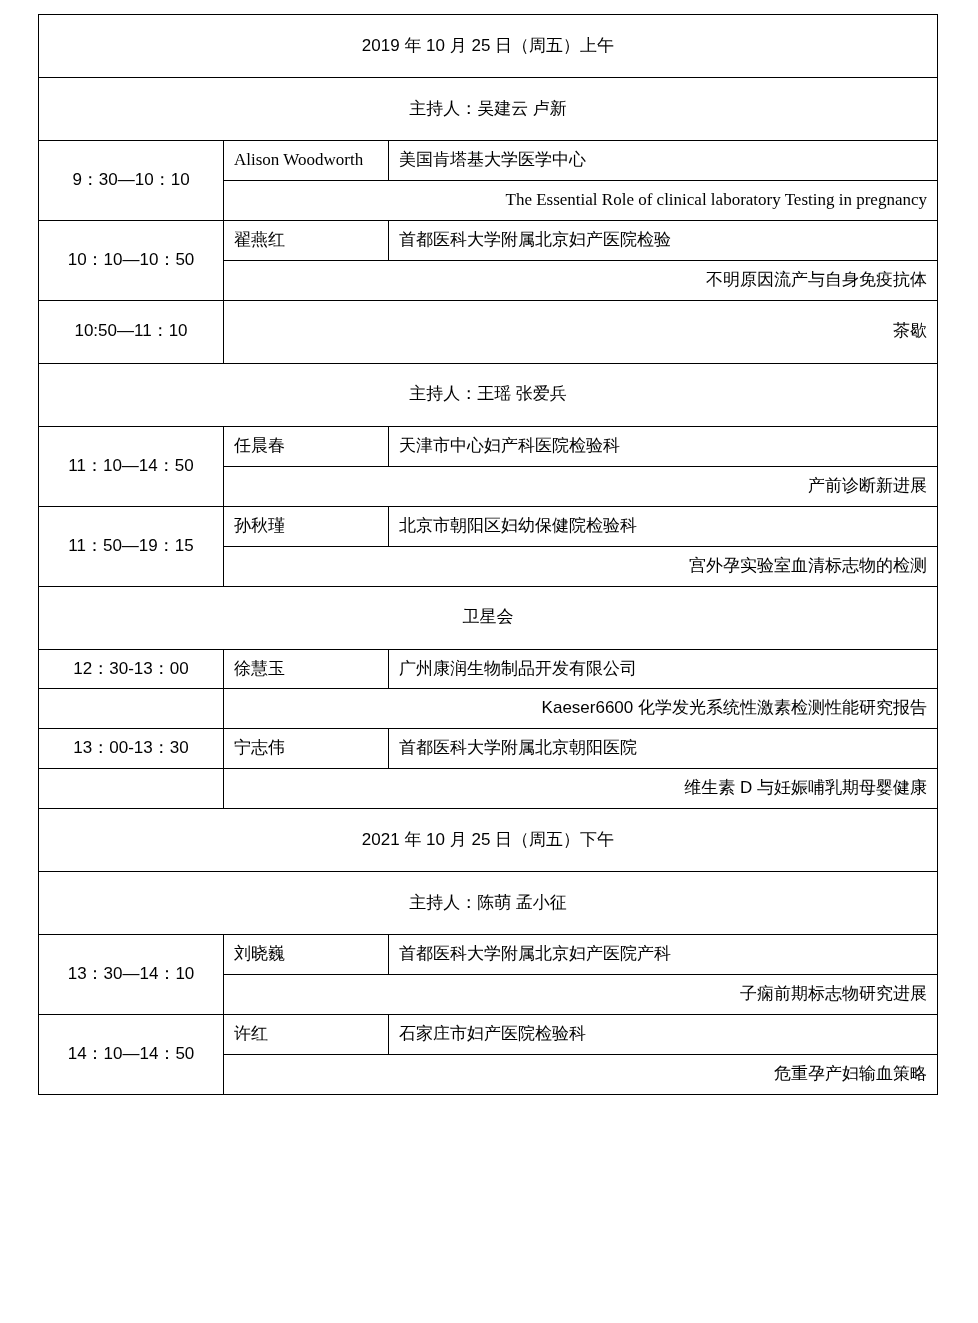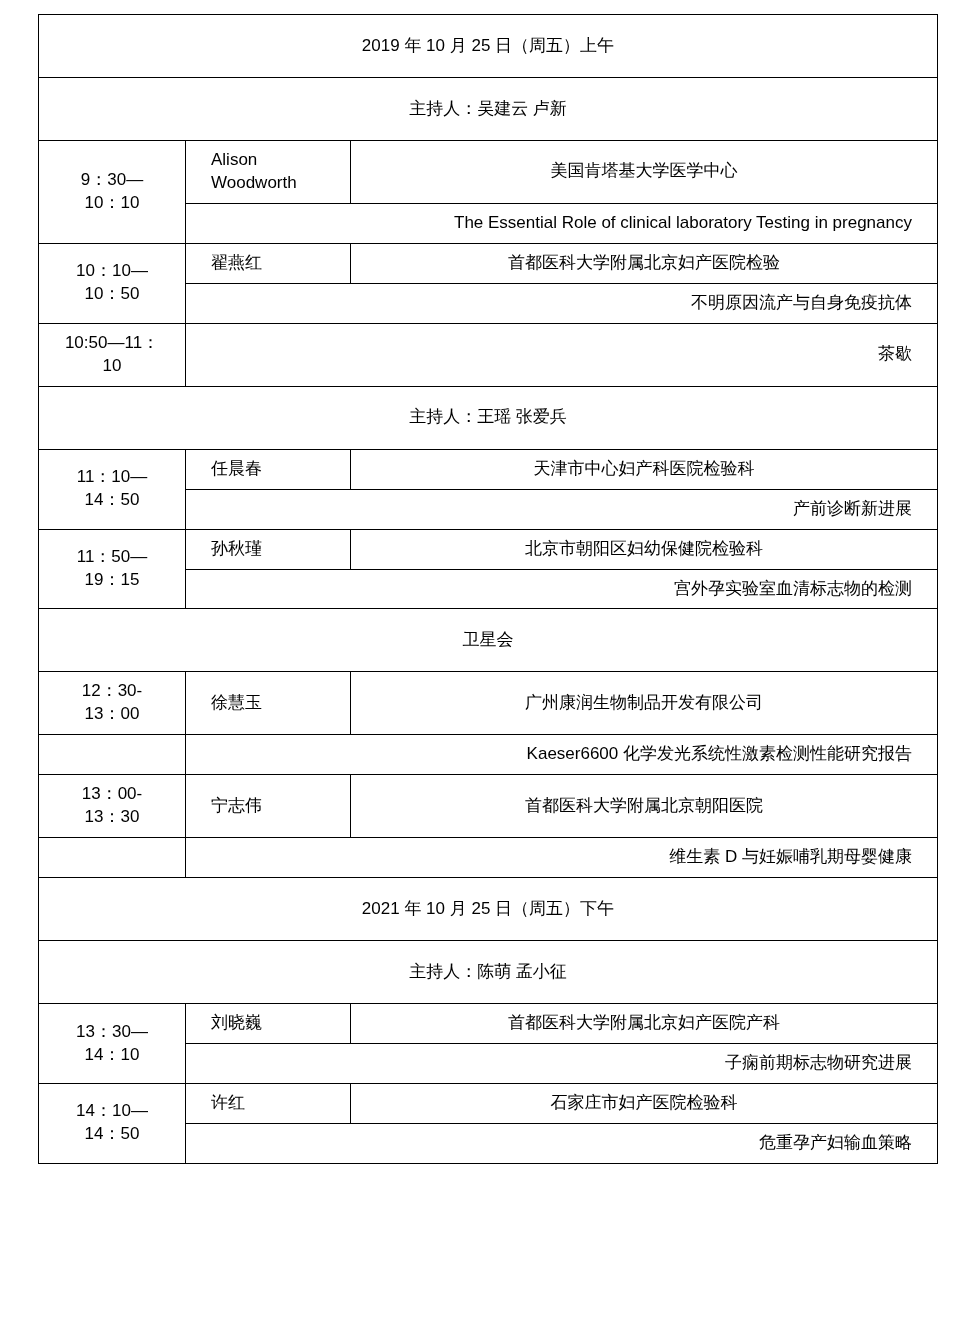--- a/index.html
+++ b/index.html
@@ -20,34 +20,34 @@
     height: 1323px;
     padding: 14px 38px 14px 38px;
   }
   table.agenda {
     width: 900px;
     border-collapse: collapse;
     table-layout: fixed;
   }
   table.agenda td {
     border: 1px solid #000000;
-    padding: 8px 25px;
+    padding: 8px 10px;
     font-size: 17px;
     line-height: 1.35;
     vertical-align: middle;
     word-break: break-word;
   }
-  .c-time   { width: 147px; text-align: center; }
+  .c-time   { width: 185px; text-align: center; }
   .c-name   { width: 165px; text-align: left; }
-  .c-org    { text-align: center; }
+  .c-org    { text-align: left; }
   .center   { text-align: center; }
   .full     { text-align: center; }
   .topic    { text-align: right; }
   .rowh     { height: 46px; }
-  .latin { font-family: Liberation Sans, sans-serif; }
+  .latin { font-family: Liberation Serif, serif; }
 </style>
 </head>
 <body>
 
 <div class="page">
   <table class="agenda">
     <colgroup>
       <col class="c-time">
       <col class="c-name">
       <col class="c-org">

